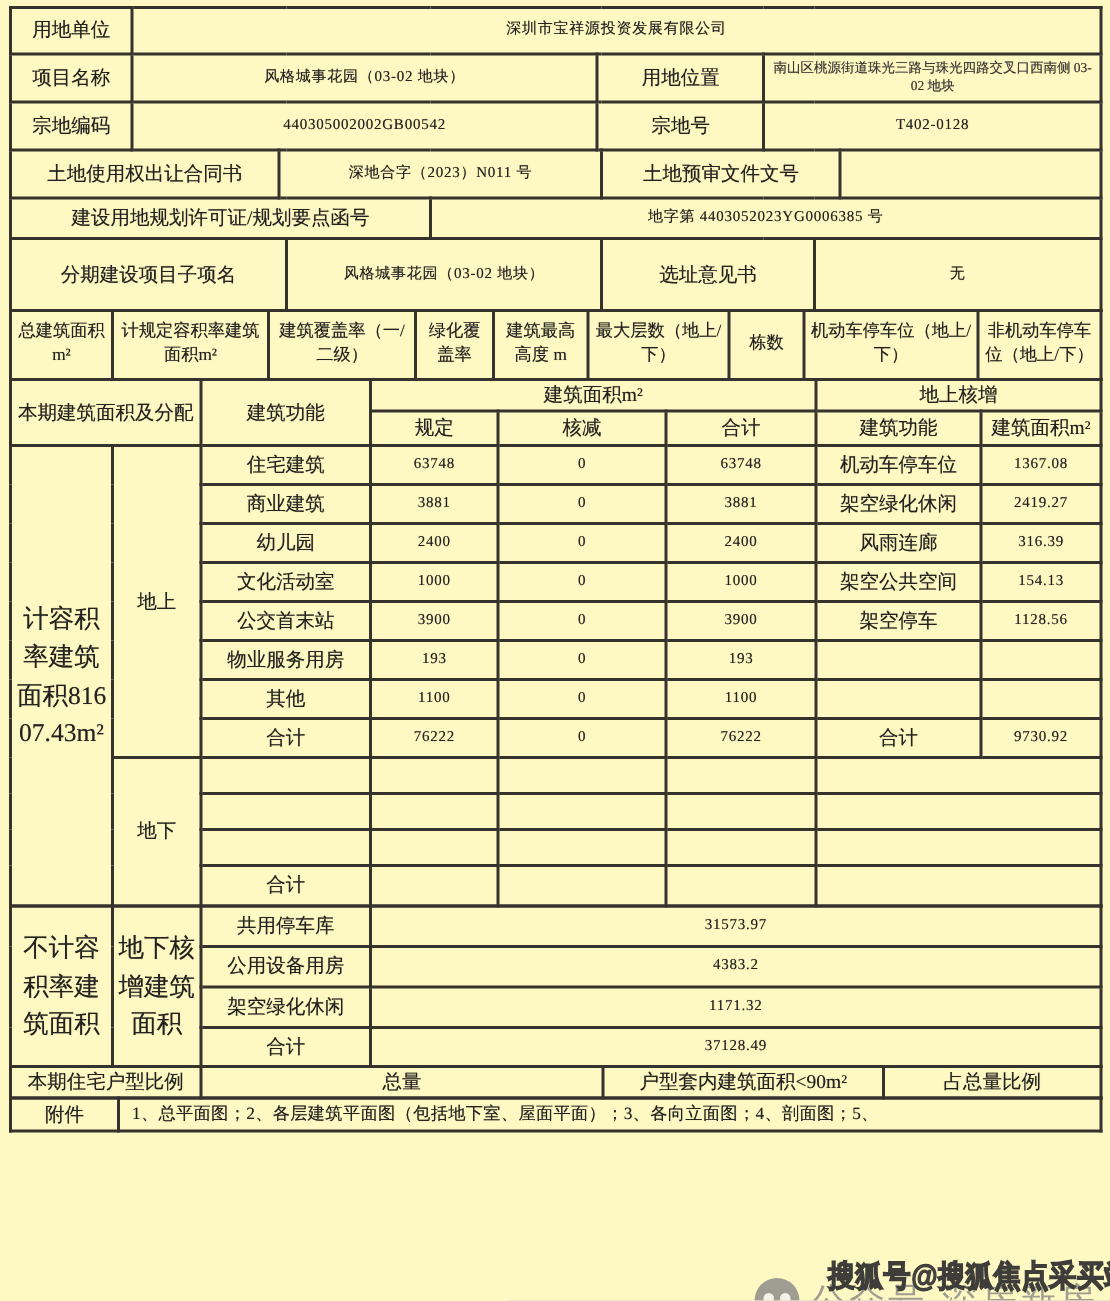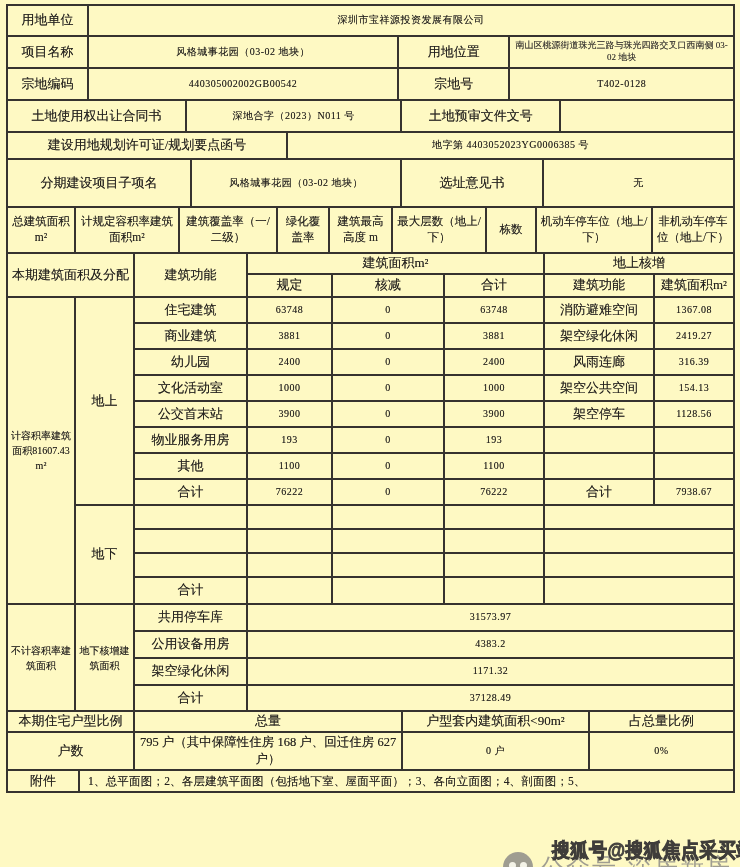--- a/index.html
+++ b/index.html
@@ -14,21 +14,21 @@
   table.first{margin-top:0;}
   td{
     border:2px solid #36332f;text-align:center;vertical-align:middle;
     padding:1px 3px;overflow:hidden;font-size:13px;line-height:1.25;
     word-break:break-all;
   }
   td.lab{font-size:13px;}
   td.small-loc{font-size:9px;color:#3a3733;line-height:1.3;}
   td.hdr{font-size:11.5px;line-height:1.35;}
   td.val{font-size:10px;letter-spacing:.5px;}
-  td.leftcell{font-size:10px;line-height:1.5;}
+  td.leftcell{font-size:17px;line-height:1.5;}
   td.wraplab{font-size:13px;line-height:1.6;}
   td.att{font-size:11.5px;text-align:left;padding-left:8px;letter-spacing:.2px;}
   td.htot{font-size:12.5px;line-height:1.35;}
   .wm{position:absolute;pointer-events:none;white-space:nowrap;}
   .wm-gray{
     left:503px;top:851px;display:flex;align-items:center;gap:7px;
     color:#8f8d89;opacity:.85;
   }
   .wm-gray .txt{font-size:24px;letter-spacing:2px;font-family:"Liberation Sans",sans-serif;}
   .wm-badge{
@@ -151,21 +151,21 @@
         <td class="lab">建筑功能</td>
         <td class="lab">建筑面积m²</td>
       </tr>
       <tr style="height:26px">
         <td rowspan="12" class="leftcell">计容积率建筑面积81607.43m²</td>
         <td rowspan="8" class="wraplab">地上</td>
         <td>住宅建筑</td>
         <td class="val">63748</td>
         <td class="val">0</td>
         <td class="val">63748</td>
-        <td>消防避难空间</td>
+        <td>机动车停车位</td>
         <td class="val">1367.08</td>
       </tr>
       <tr style="height:26px">
         <td>商业建筑</td>
         <td class="val">3881</td>
         <td class="val">0</td>
         <td class="val">3881</td>
         <td>架空绿化休闲</td>
         <td class="val">2419.27</td>
       </tr>
@@ -208,21 +208,21 @@
         <td class="val">1100</td>
         <td></td>
         <td class="val"></td>
       </tr>
       <tr style="height:26px">
         <td>合计</td>
         <td class="val">76222</td>
         <td class="val">0</td>
         <td class="val">76222</td>
         <td>合计</td>
-        <td class="val">7938.67</td>
+        <td class="val">9730.92</td>
       </tr>
       <tr style="height:24px">
         <td rowspan="4" class="wraplab">地下</td>
         <td></td>
         <td></td>
         <td></td>
         <td></td>
         <td colspan="2"></td>
       </tr>
       <tr style="height:24px">
@@ -284,26 +284,20 @@
           <col style="width:268px">
           <col style="width:187px">
           <col style="width:145px">
       </colgroup>
       <tbody>
           <tr style="height:21px">
         <td class="lab">本期住宅户型比例</td>
         <td class="lab">总量</td>
         <td class="lab">户型套内建筑面积&lt;90m²</td>
         <td class="lab">占总量比例</td>
-      </tr>
-      <tr style="height:29px">
-        <td class="lab">户数</td>
-        <td class="htot">795 户（其中保障性住房 168 户、回迁住房 627 户）</td>
-        <td class="val">0 户</td>
-        <td class="val">0%</td>
       </tr>
     </tbody>
       </table>
 
     <table>
       <colgroup>
         <col style="width:72px">
           <col style="width:655px">
       </colgroup>
       <tbody>

